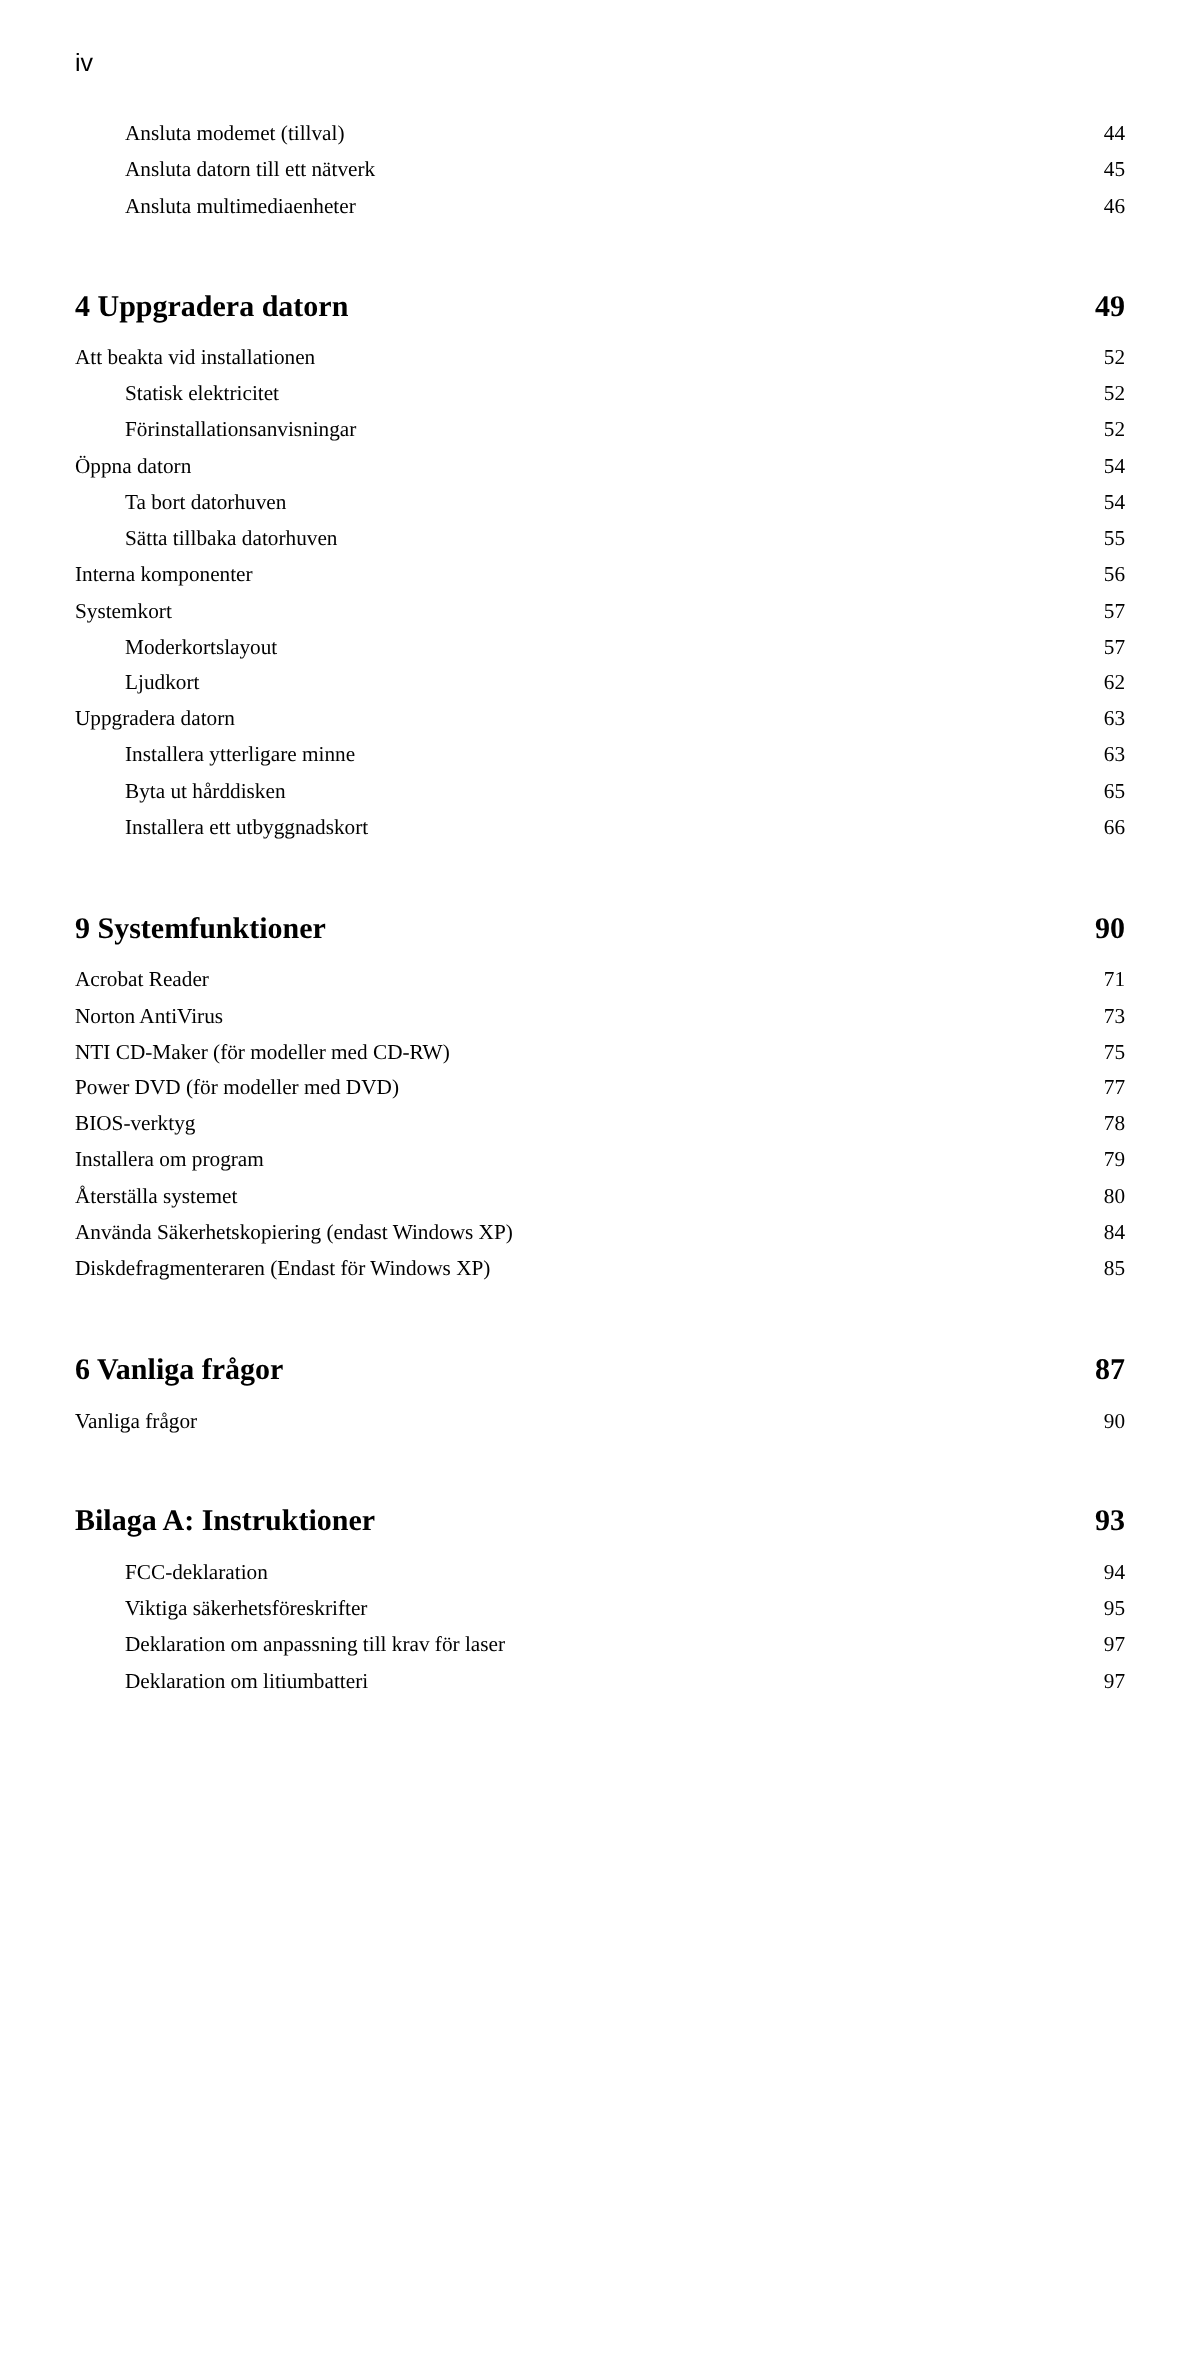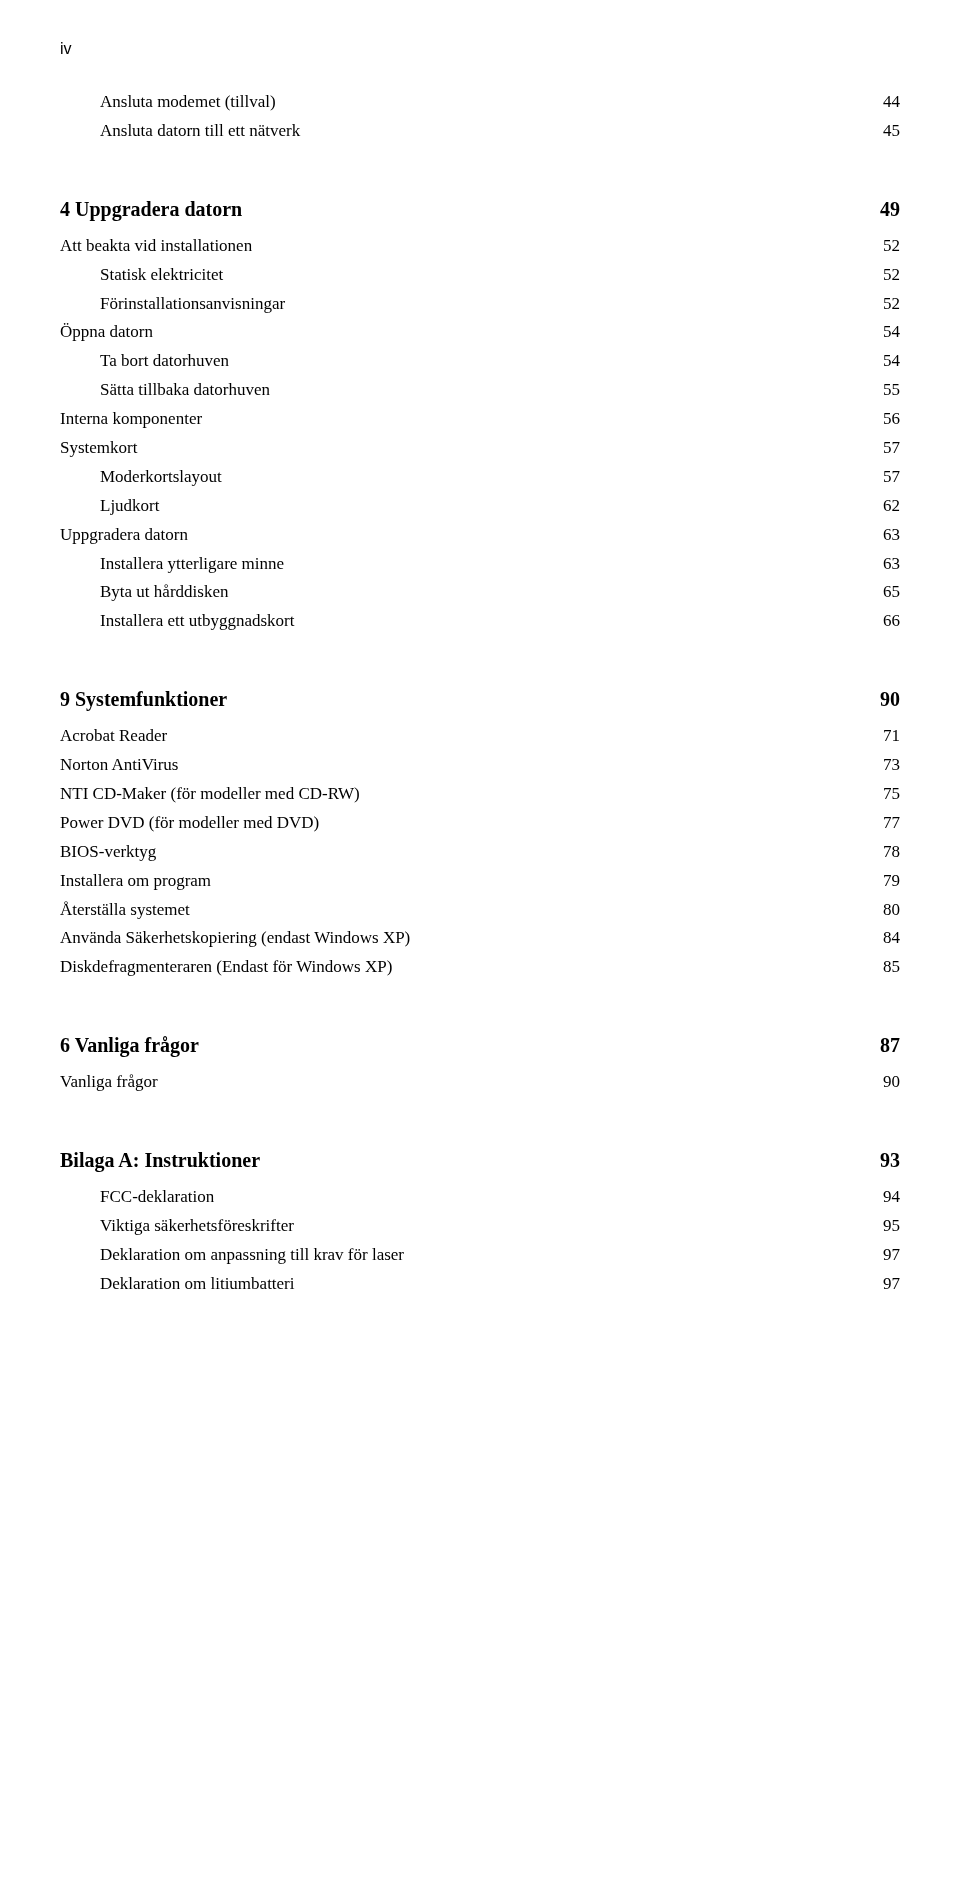--- a/index.html
+++ b/index.html
@@ -12,21 +12,21 @@
       background: #ffffff;
       font-family: 'Times New Roman', Times, serif;
       font-size: 17px;
       color: #000000;
       width: 960px;
       min-height: 1892px;
       padding: 40px 60px 60px 60px;
     }
 
     .page-marker {
-      font-size: 16px;
+      font-size: 20px;
       margin-bottom: 30px;
       font-family: Arial, sans-serif;
     }
 
     .toc-entry {
       display: flex;
       justify-content: space-between;
       align-items: baseline;
       line-height: 1.7;
     }
@@ -38,21 +38,21 @@
     .toc-entry .page-num {
       min-width: 60px;
       text-align: right;
     }
 
     .indent-1 {
       padding-left: 40px;
     }
 
     .section-heading {
-      font-size: 20px;
+      font-size: 24px;
       font-weight: bold;
       margin-top: 30px;
       margin-bottom: 6px;
     }
 
     .spacer {
       height: 16px;
     }
   </style>
 </head>
@@ -62,20 +62,24 @@
 
 <div id="toc-container">
 <div class="toc-entry">
       <span class="label indent-1">Ansluta modemet (tillval)</span>
       <span class="page-num">44</span>
     </div>
     <div class="toc-entry">
       <span class="label indent-1">Ansluta datorn till ett nätverk</span>
       <span class="page-num">45</span>
     </div>
+    <div class="toc-entry">
+      <span class="label indent-1">Ansluta multimediaenheter</span>
+      <span class="page-num">46</span>
+    </div>
     <div class="spacer"></div>
     <div class="toc-entry section-heading">
       <span class="label">4  Uppgradera datorn</span>
       <span class="page-num">49</span>
     </div>
     <div class="toc-entry">
       <span class="label">Att beakta vid installationen</span>
       <span class="page-num">52</span>
     </div>
     <div class="toc-entry">

